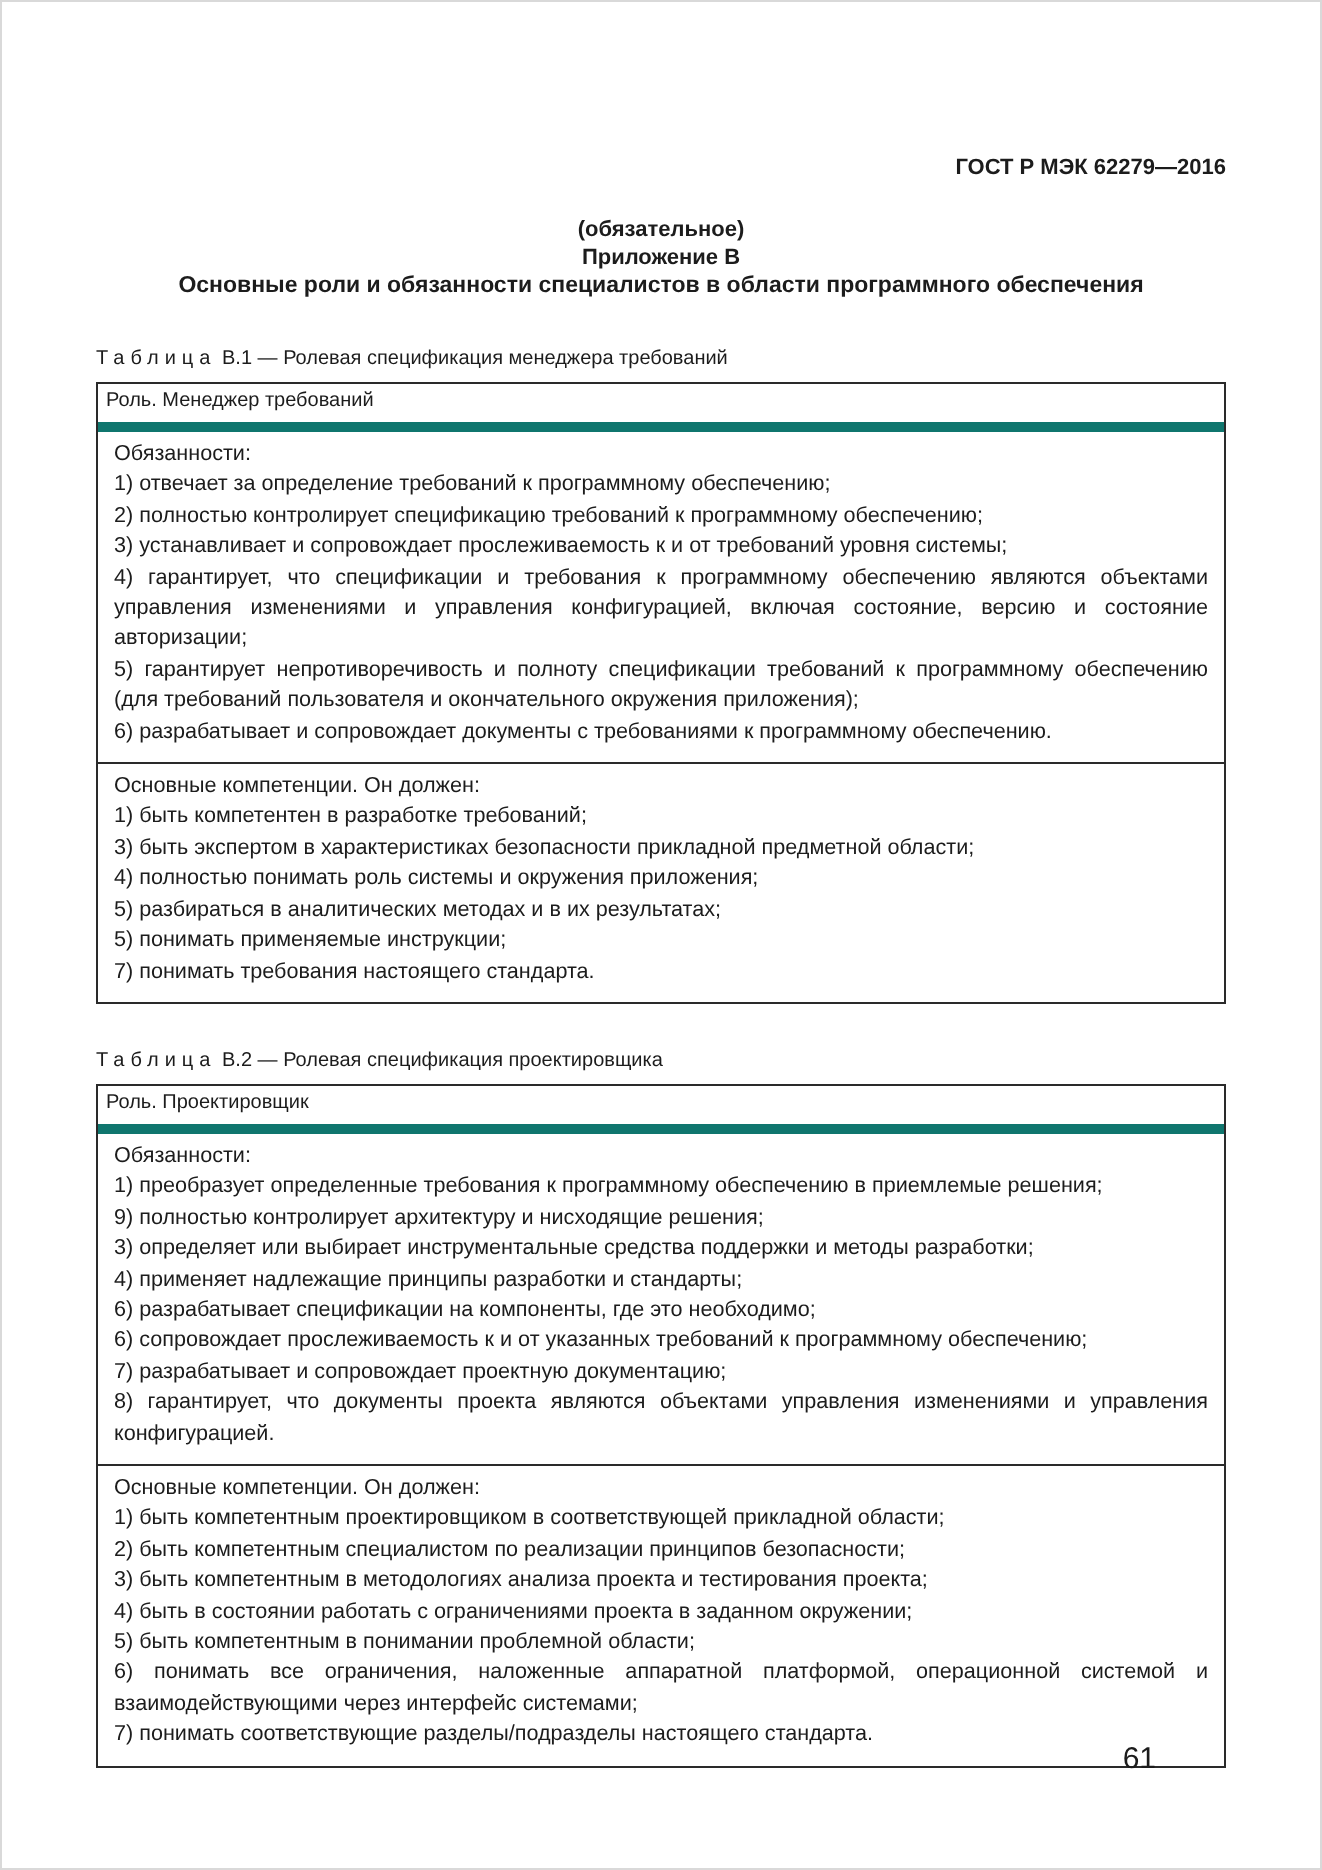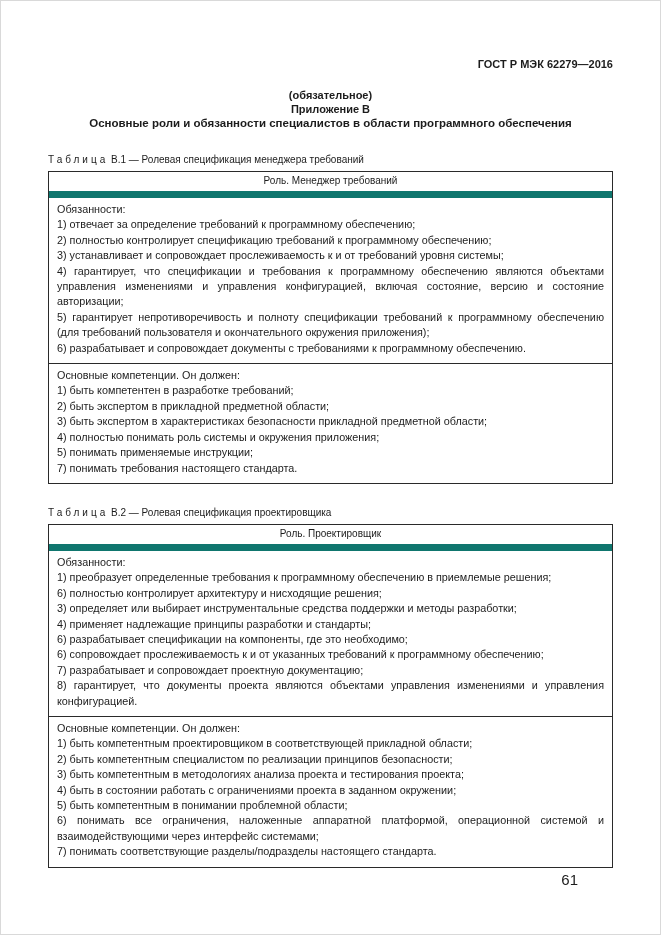--- a/index.html
+++ b/index.html
@@ -4,21 +4,21 @@
 <style>
   * { box-sizing: border-box; margin: 0; padding: 0; }
   html, body { background: #ffffff; }
   body {
     width: 661px; height: 935px;
     font-family: "Liberation Sans", sans-serif;
     color: #1c1c1c;
   }
   .page {
     width: 661px; height: 935px;
-    padding: 57px 47px 0 47px;
+    padding: 77px 47px 0 47px;
     position: relative;
     background: #fff;
     border: 1px solid #d9d9d9;
   }
   .doc-header {
     text-align: right;
     font-weight: bold;
     font-size: 11px;
     line-height: 13px;
   }
@@ -40,22 +40,21 @@
     line-height: 13px;
     margin-top: 22px;
     margin-bottom: 5px;
   }
   .caption .spaced { letter-spacing: 3px; }
   .gost-table {
     border: 1px solid #2a2a2a;
     width: 100%;
   }
   .t-head {
-    border-bottom: 7px solid #0f766e;
-    text-align: center;
+    border-bottom: 5px solid #0f766e;
     font-size: 10px;
     line-height: 12px;
     padding: 3px 4px 4px 4px;
   }
   .t-section {
     padding: 4px 8px 7px 8px;
     font-size: 10.8px;
   }
   .t-section + .t-section { border-top: 1px solid #2a2a2a; }
   .t-section p {
@@ -99,42 +98,42 @@
         <p>1) отвечает за определение требований к программному обеспечению;</p>
         <p>2) полностью контролирует спецификацию требований к программному обеспечению;</p>
         <p>3) устанавливает и сопровождает прослеживаемость к и от требований уровня системы;</p>
         <p>4) гарантирует, что спецификации и требования к программному обеспечению являются объектами управления изменениями и управления конфигурацией, включая состояние, версию и состояние авторизации;</p>
         <p>5) гарантирует непротиворечивость и полноту спецификации требований к программному обеспечению (для требований пользователя и окончательного окружения приложения);</p>
         <p>6) разрабатывает и сопровождает документы с требованиями к программному обеспечению.</p>
       </div>
       <div class="t-section">
         <p>Основные компетенции. Он должен:</p>
         <p>1) быть компетентен в разработке требований;</p>
-        <p>2) быть экспертом в прикладной предметной области;</p>
         <p>3) быть экспертом в характеристиках безопасности прикладной предметной области;</p>
         <p>4) полностью понимать роль системы и окружения приложения;</p>
+        <p>5) разбираться в аналитических методах и в их результатах;</p>
         <p>5) понимать применяемые инструкции;</p>
         <p>7) понимать требования настоящего стандарта.</p>
       </div>
     </div>
   </div>
 
   <p class="caption">
     <span class="spaced">Таблица</span>
     <span>В.2</span>
     <span>— Ролевая спецификация проектировщика</span>
   </p>
 
   <div class="gost-table">
     <div class="t-head">Роль. Проектировщик</div>
     <div class="t-body">
       <div class="t-section">
         <p>Обязанности:</p>
         <p>1) преобразует определенные требования к программному обеспечению в приемлемые решения;</p>
-        <p>6) полностью контролирует архитектуру и нисходящие решения;</p>
+        <p>9) полностью контролирует архитектуру и нисходящие решения;</p>
         <p>3) определяет или выбирает инструментальные средства поддержки и методы разработки;</p>
         <p>4) применяет надлежащие принципы разработки и стандарты;</p>
         <p>6) разрабатывает спецификации на компоненты, где это необходимо;</p>
         <p>6) сопровождает прослеживаемость к и от указанных требований к программному обеспечению;</p>
         <p>7) разрабатывает и сопровождает проектную документацию;</p>
         <p>8) гарантирует, что документы проекта являются объектами управления изменениями и управления конфигурацией.</p>
       </div>
       <div class="t-section">
         <p>Основные компетенции. Он должен:</p>
         <p>1) быть компетентным проектировщиком в соответствующей прикладной области;</p>

